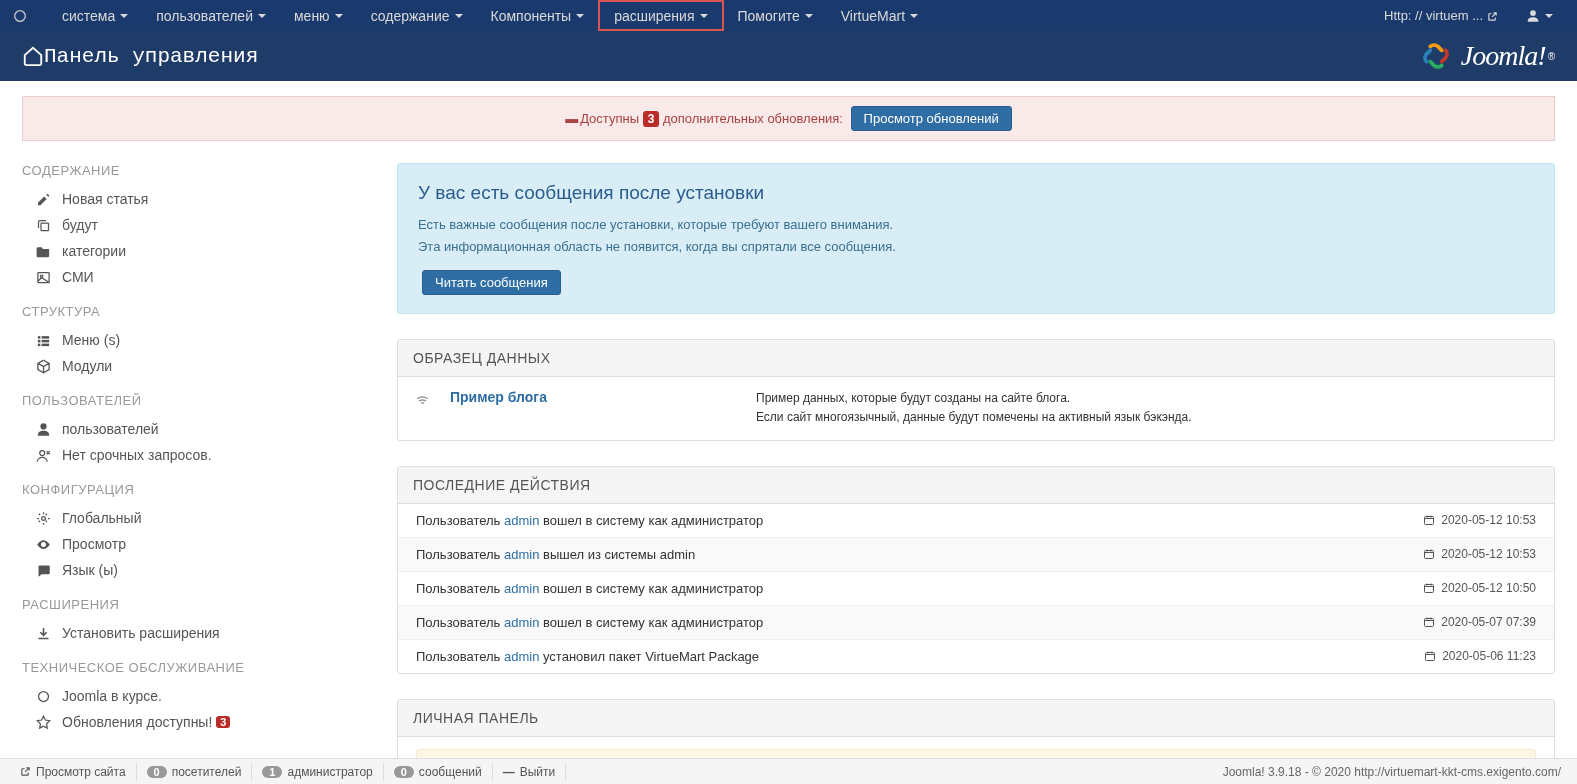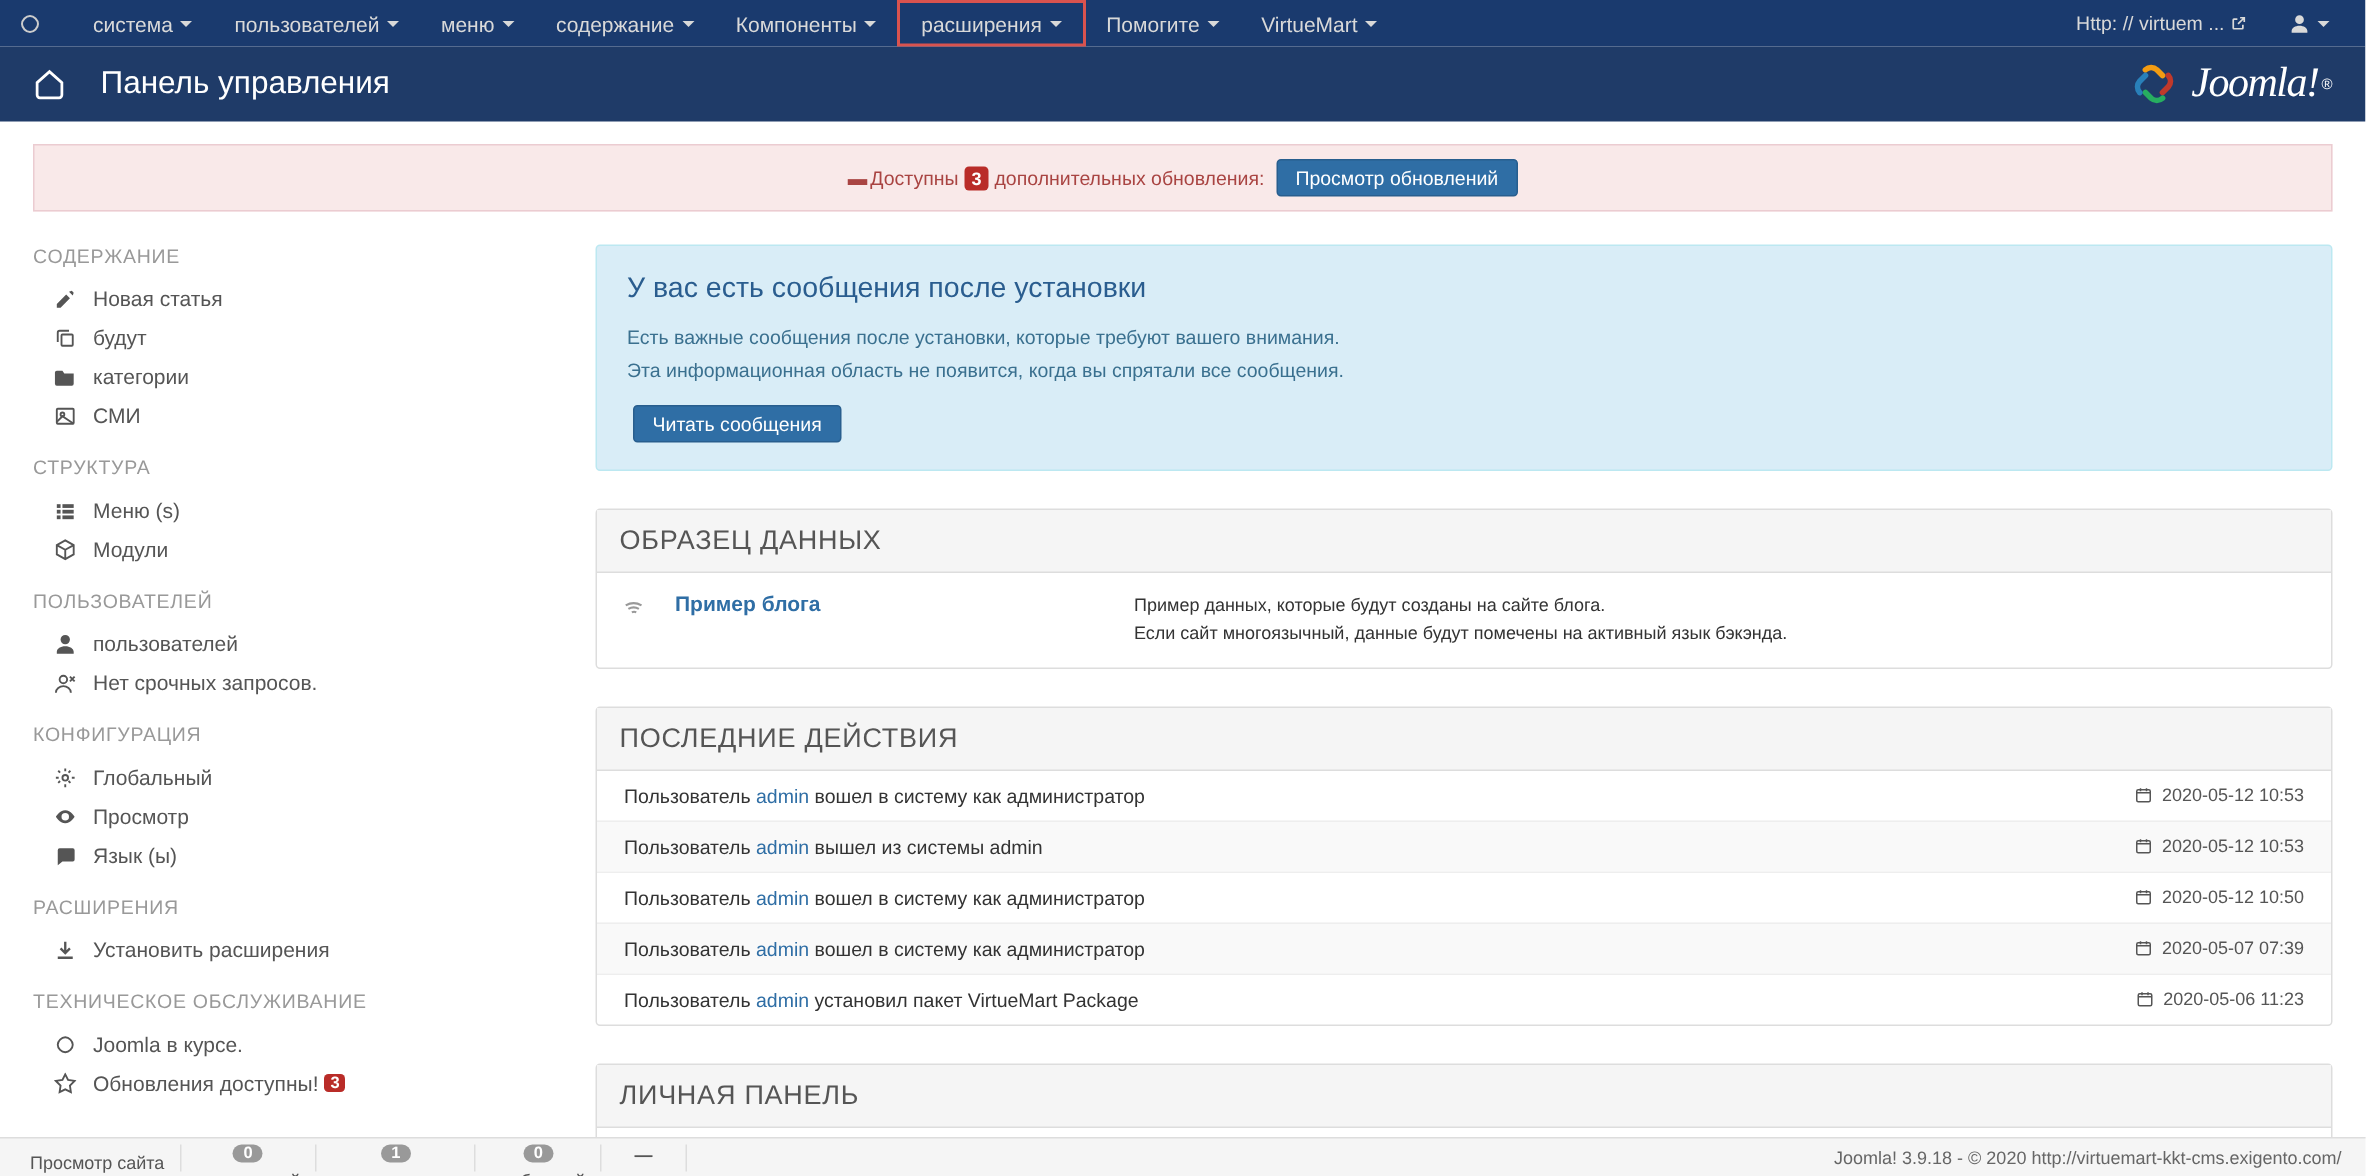--- a/index.html
+++ b/index.html
@@ -12,21 +12,21 @@
 .navbar-menu { display: flex; flex: 1; align-items: center; height: 100%; }
 .navbar-item { padding: 0 14px; height: 100%; display: flex; align-items: center; color: #d9d9d9; font-size: 14px; position: relative; }
 .caret { display: inline-block; width: 0; height: 0; margin-left: 5px; border-left: 4px solid transparent; border-right: 4px solid transparent; border-top: 4px solid currentColor; }
 .navbar-item.highlighted { border: 2px solid #d9534f; }
 .navbar-right { display: flex; align-items: center; height: 100%; }
 .navbar-right .navbar-item { font-size: 13px; }
 .ext-icon { margin-left: 4px; font-size: 11px; }
 
 
 .header { background: #1f3b68; height: 50px; display: flex; align-items: center; padding: 0 22px; }
-.header-left { display: flex; gap: 23px; }
+.header-left { display: flex; align-items: center; gap: 0; font-family: Liberation Mono, monospace; }
 .header-icon { color: #fff; font-size: 20px; }
 .header-title { color: #fff; font-size: 21px; font-weight: normal; }
 .header-right { margin-left: auto; display: flex; align-items: center; gap: 6px; }
 .joomla-logo { color: #fff; font-size: 28px; font-style: italic; font-family: Georgia, serif; letter-spacing: -1px; }
 .joomla-mark { width: 38px; height: 38px; position: relative; }
 
 
 .content-wrap { padding: 15px 22px 0 22px; }
 .sys-message { background: #f9e9e9; border: 1px solid #ebccd1; padding: 9px; text-align: center; font-size: 13px; color: #a94442; margin-bottom: 22px; }
 .sys-message .dash-icon { color: #a94442; margin-right: 2px; }
@@ -45,39 +45,39 @@
 .side-item .icon { width: 18px; margin-right: 10px; color: #555; font-size: 14px; display: flex; justify-content: center; }
 .side-badge { background: #b92c28; color: #fff; font-size: 11px; padding: 0 4px; border-radius: 3px; margin-left: 4px; font-weight: bold; }
 
 
 .info-box { background: #d9edf7; border: 1px solid #bce8f1; border-radius: 3px; padding: 18px 20px; margin-bottom: 25px; }
 .info-box h3 { color: #2a5d8f; font-size: 19px; font-weight: normal; margin-bottom: 10px; }
 .info-box p { color: #3a708f; font-size: 13px; line-height: 1.7; }
 
 
 .panel { border: 1px solid #ddd; border-radius: 3px; margin-bottom: 25px; background: #fff; }
-.panel-heading { background: #f5f5f5; padding: 10px 15px; font-size: 18px; color: #555; border-bottom: 1px solid #ddd; letter-spacing: 0.5px; }
+.panel-heading { background: #f5f5f5; padding: 10px 15px; font-size: 14px; color: #555; border-bottom: 1px solid #ddd; letter-spacing: 0.5px; }
 .panel-row { padding: 9px 18px; border-top: 1px solid #eee; display: flex; align-items: center; font-size: 13px; }
 .panel-row:first-of-type { border-top: none; }
 .panel-row.striped { background: #f9f9f9; }
 .panel-row .text { flex: 1; color: #333; }
 .panel-row .link { color: #2f6ea5; }
 .panel-row .date { color: #555; font-size: 12px; display: flex; align-items: center; gap: 6px; }
 .sample-row { display: flex; padding: 12px 18px; }
 .sample-left { display: flex; align-items: flex-start; gap: 20px; width: 340px; flex-shrink: 0; }
 .sample-left a { color: #2f6ea5; font-weight: bold; font-size: 14px; }
 .sample-desc { color: #333; font-size: 12px; line-height: 1.6; }
 .wifi-icon { color: #999; font-size: 13px; }
 
 
 .alert-warn { background: #fcf8e3; border: 1px solid #faebcc; color: #8a7a3b; padding: 12px 15px; margin: 12px 18px; font-size: 14px; border-radius: 3px; }
 
 
 .status-bar { position: fixed; bottom: 0; left: 0; right: 0; width: 1577px; background: #f5f5f5; border-top: 1px solid #ddd; height: 26px; display: flex; align-items: center; padding: 0 10px; font-size: 12px; color: #555; }
-.status-item { display: flex; align-items: center; gap: 5px; padding: 0 10px; border-right: 1px solid #ddd; height: 18px; flex-direction: column; }
+.status-item { display: flex; align-items: center; gap: 5px; padding: 0 10px; border-right: 1px solid #ddd; height: 18px; }
 .status-item:last-of-type { border-right: none; }
 .badge-grey { background: #999; color: #fff; border-radius: 9px; padding: 0 7px; font-size: 11px; font-weight: bold; min-width: 18px; text-align: center; }
 .status-right { margin-left: auto; color: #666; padding-right: 6px; }
 
 
 svg { display: inline-block; vertical-align: middle; }
 </style>
 </head>
 <body>
 

